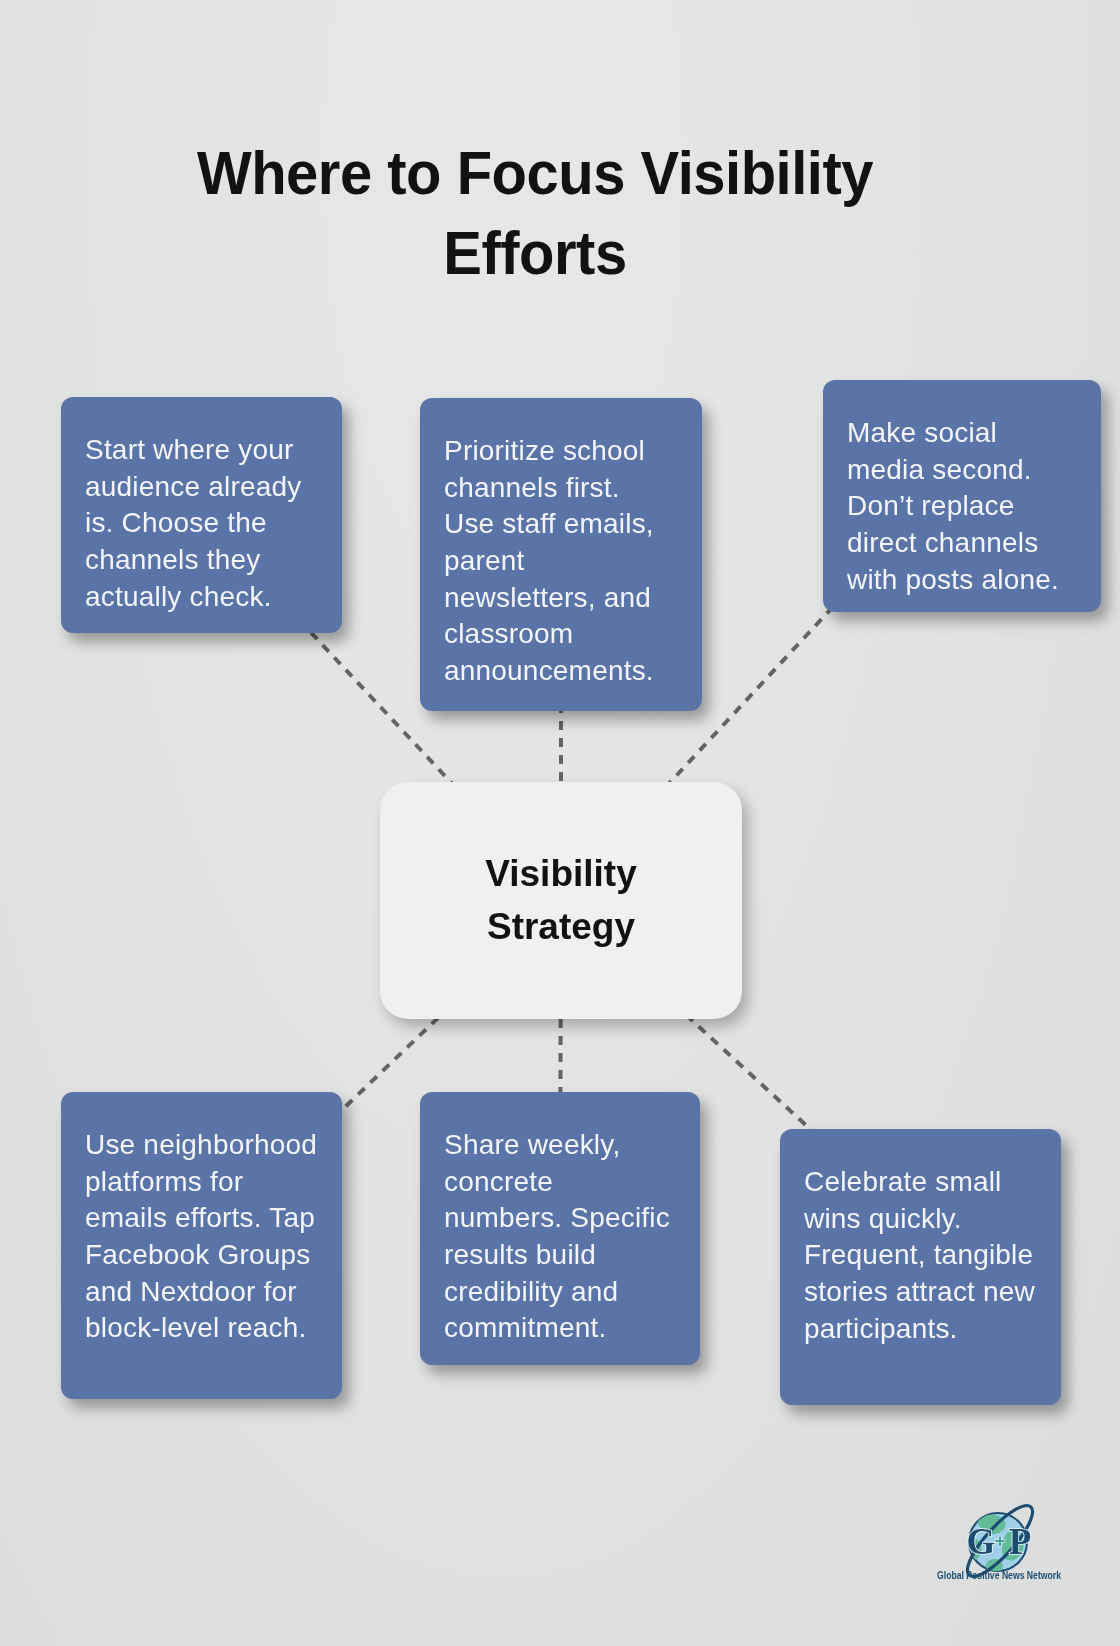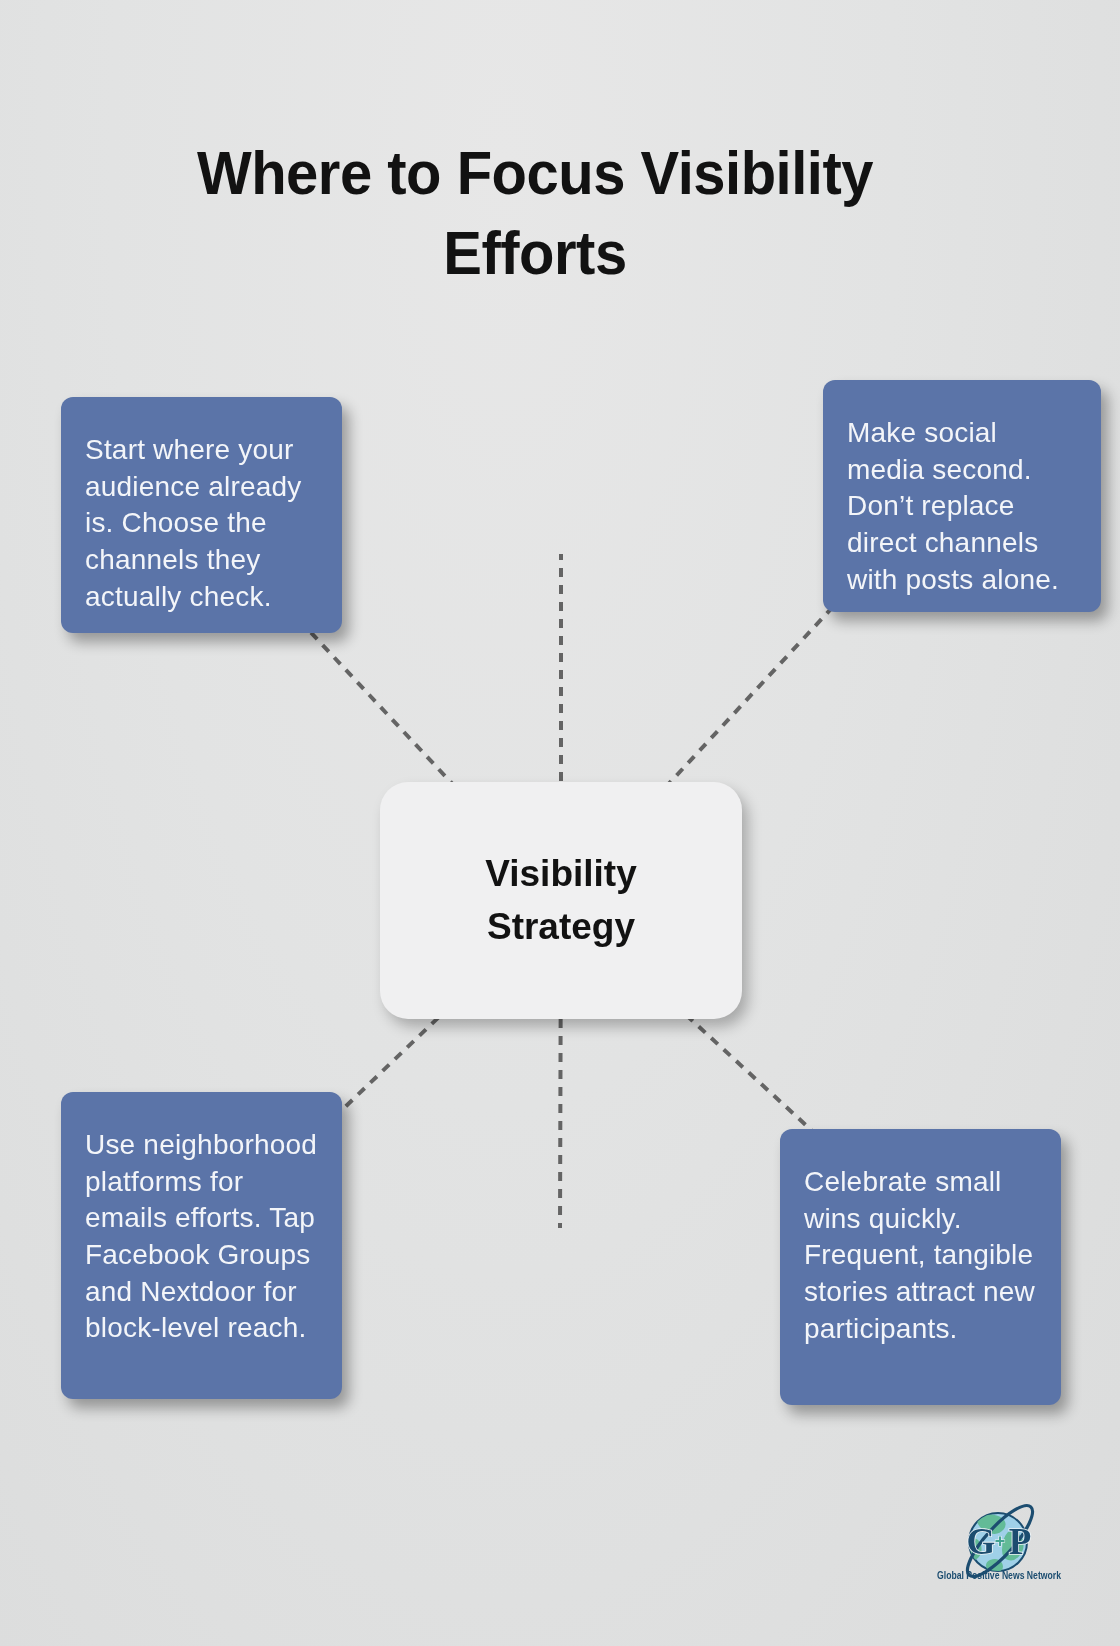--- a/index.html
+++ b/index.html
@@ -104,25 +104,31 @@
       <line x1="561" y1="900" x2="919" y2="514"></line>
       <line x1="561" y1="900" x2="201" y2="1245"></line>
       <line x1="561" y1="900" x2="560" y2="1228"></line>
       <line x1="561" y1="900" x2="920" y2="1230"></line>
     </g>
   </svg>
 
   <div class="node node-tl">
     <span>Start where your audience already is. Choose the channels they actually check.</span>
   </div>
+  <div class="node node-tm">
+    <span>Prioritize school channels first. Use staff emails, parent newsletters, and classroom announcements.</span>
+  </div>
   <div class="node node-tr">
     <span>Make social media second. Don’t replace direct channels with posts alone.</span>
   </div>
   <div class="node node-bl">
     <span>Use neighborhood platforms for emails efforts. Tap Facebook Groups and Nextdoor for block-level reach.</span>
+  </div>
+  <div class="node node-bm">
+    <span>Share weekly, concrete numbers. Specific results build credibility and commitment.</span>
   </div>
   <div class="node node-br">
     <span>Celebrate small wins quickly. Frequent, tangible stories attract new participants.</span>
   </div>
 
   <div class="center-node">
     <div class="label">Visibility Strategy</div>
   </div>
 
   <svg class="logo" viewBox="0 0 160 92" xmlns="http://www.w3.org/2000/svg">

